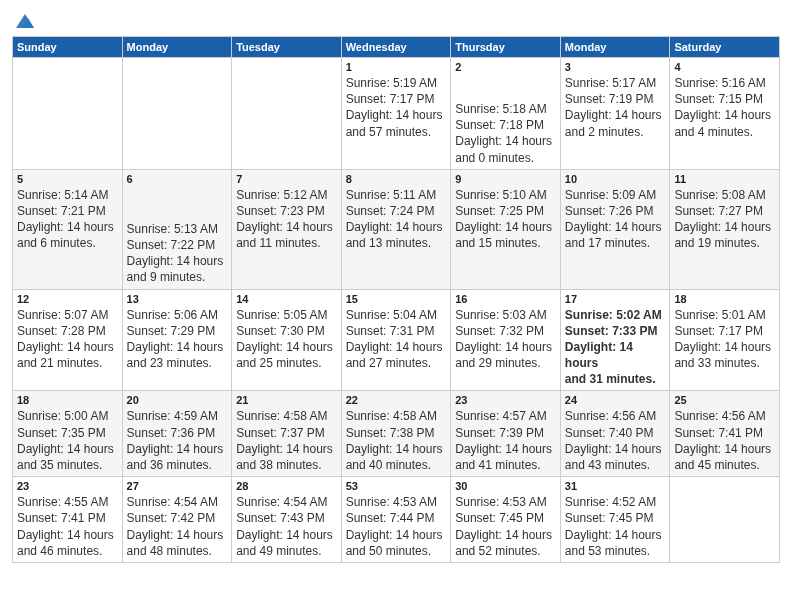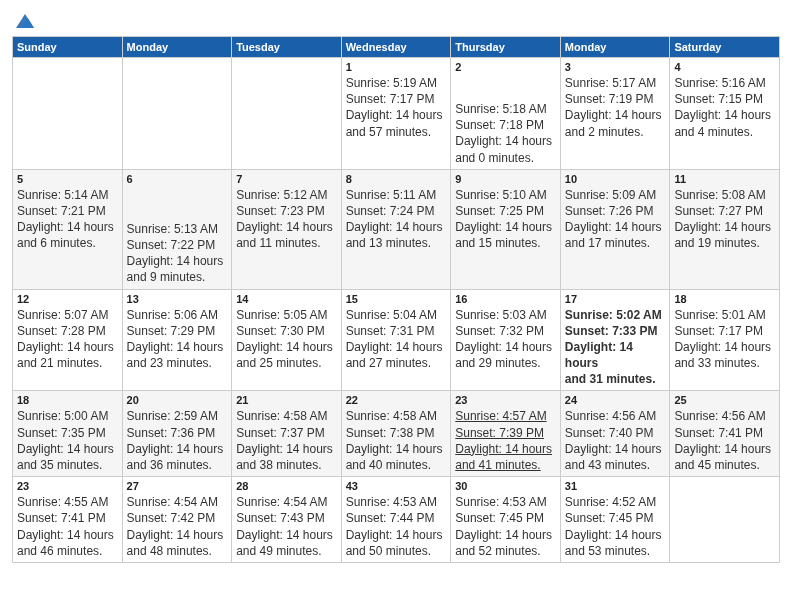--- a/index.html
+++ b/index.html
@@ -268,42 +268,42 @@
         <tr>
           <td>
             <span class="day-number">18</span>
             <div class="day-info" style="white-space: pre-line;">Sunrise: 5:00 AM
 Sunset: 7:35 PM
 Daylight: 14 hours
 and 35 minutes.</div>
           </td>
           <td>
             <span class="day-number">20</span>
-            <div class="day-info" style="white-space: pre-line;">Sunrise: 2:59 AM
+            <div class="day-info" style="white-space: pre-line;">Sunrise: 4:59 AM
 Sunset: 7:36 PM
 Daylight: 14 hours
 and 36 minutes.</div>
           </td>
           <td>
             <span class="day-number">21</span>
             <div class="day-info" style="white-space: pre-line;">Sunrise: 4:58 AM
 Sunset: 7:37 PM
 Daylight: 14 hours
 and 38 minutes.</div>
           </td>
           <td>
             <span class="day-number">22</span>
             <div class="day-info" style="white-space: pre-line;">Sunrise: 4:58 AM
 Sunset: 7:38 PM
 Daylight: 14 hours
 and 40 minutes.</div>
           </td>
           <td>
             <span class="day-number">23</span>
-            <div class="day-info" style="white-space: pre-line; text-decoration: underline;">Sunrise: 4:57 AM
+            <div class="day-info" style="white-space: pre-line;">Sunrise: 4:57 AM
 Sunset: 7:39 PM
 Daylight: 14 hours
 and 41 minutes.</div>
           </td>
           <td>
             <span class="day-number">24</span>
             <div class="day-info" style="white-space: pre-line;">Sunrise: 4:56 AM
 Sunset: 7:40 PM
 Daylight: 14 hours
 and 43 minutes.</div>
@@ -332,21 +332,21 @@
 and 48 minutes.</div>
           </td>
           <td>
             <span class="day-number">28</span>
             <div class="day-info" style="white-space: pre-line;">Sunrise: 4:54 AM
 Sunset: 7:43 PM
 Daylight: 14 hours
 and 49 minutes.</div>
           </td>
           <td>
-            <span class="day-number">43</span>
+            <span class="day-number">53</span>
             <div class="day-info" style="white-space: pre-line;">Sunrise: 4:53 AM
 Sunset: 7:44 PM
 Daylight: 14 hours
 and 50 minutes.</div>
           </td>
           <td>
             <span class="day-number">30</span>
             <div class="day-info" style="white-space: pre-line;">Sunrise: 4:53 AM
 Sunset: 7:45 PM
 Daylight: 14 hours

